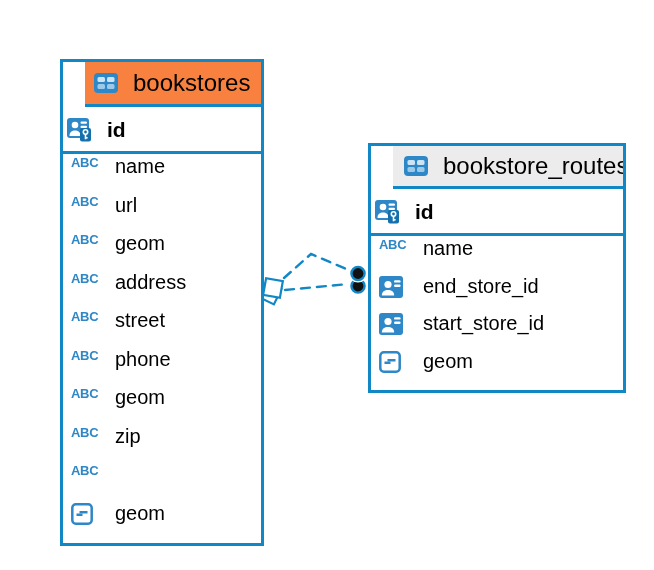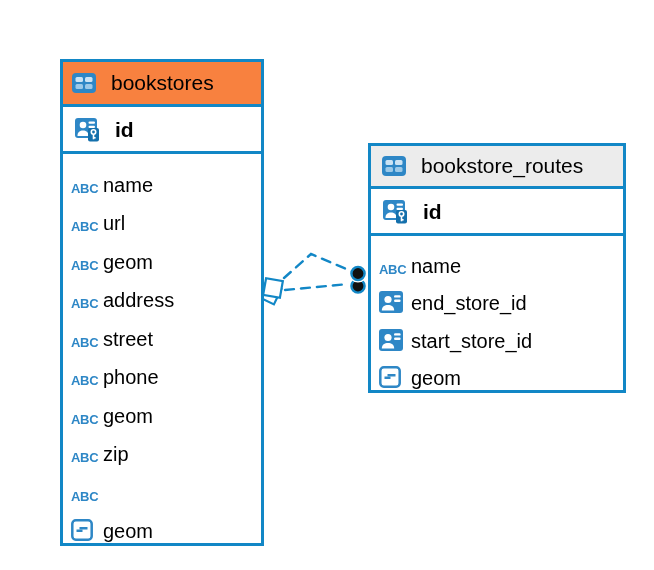--- a/index.html
+++ b/index.html
@@ -14,35 +14,35 @@
   .db-table{
     position:absolute;box-sizing:border-box;background:#fff;
     border:3px solid var(--accent);display:flex;flex-direction:column;
   }
   .t-left{left:60px;top:59px;width:204px;height:487px;}
   .t-right{left:368px;top:143px;width:258px;height:250px;}
 
   .tbl-header{
     display:flex;align-items:center;gap:8px;padding:0 8px;
     height:42px;flex:none;border-bottom:3px solid var(--accent);
-    font-size:21px;font-weight:400;white-space:nowrap;overflow:hidden;
+    font-size:24px;font-weight:400;white-space:nowrap;overflow:hidden;margin-left:22px;
   }
   .t-right .tbl-header{height:40px;padding-right:4px;}
   .h-orange{background:var(--header-orange);}
   .h-gray{background:var(--header-gray);padding-left:10px;}
 
   .key-row{
-    display:flex;align-items:center;gap:8px;padding:0 12px;
+    display:flex;align-items:center;gap:8px;padding:0 4px;
     height:44px;flex:none;border-bottom:3px solid var(--accent);
     font-size:21px;font-weight:700;
   }
 
   .fields{flex:1;display:flex;flex-direction:column;padding:2px 0;}
   .row{
-    flex:1;display:flex;align-items:flex-end;gap:0;padding:0 8px;
+    flex:1;display:flex;align-items:flex-start;gap:12px;padding:0 8px;
     font-size:20px;white-space:nowrap;
   }
   .field-label{line-height:1;}
 
   .icn{width:32px;flex:none;display:flex;align-items:center;justify-content:flex-start;}
   .abc{
     font-size:13px;font-weight:800;letter-spacing:-0.3px;
     color:var(--icon-blue);line-height:1;
     font-family:"Liberation Sans",sans-serif;
   }

